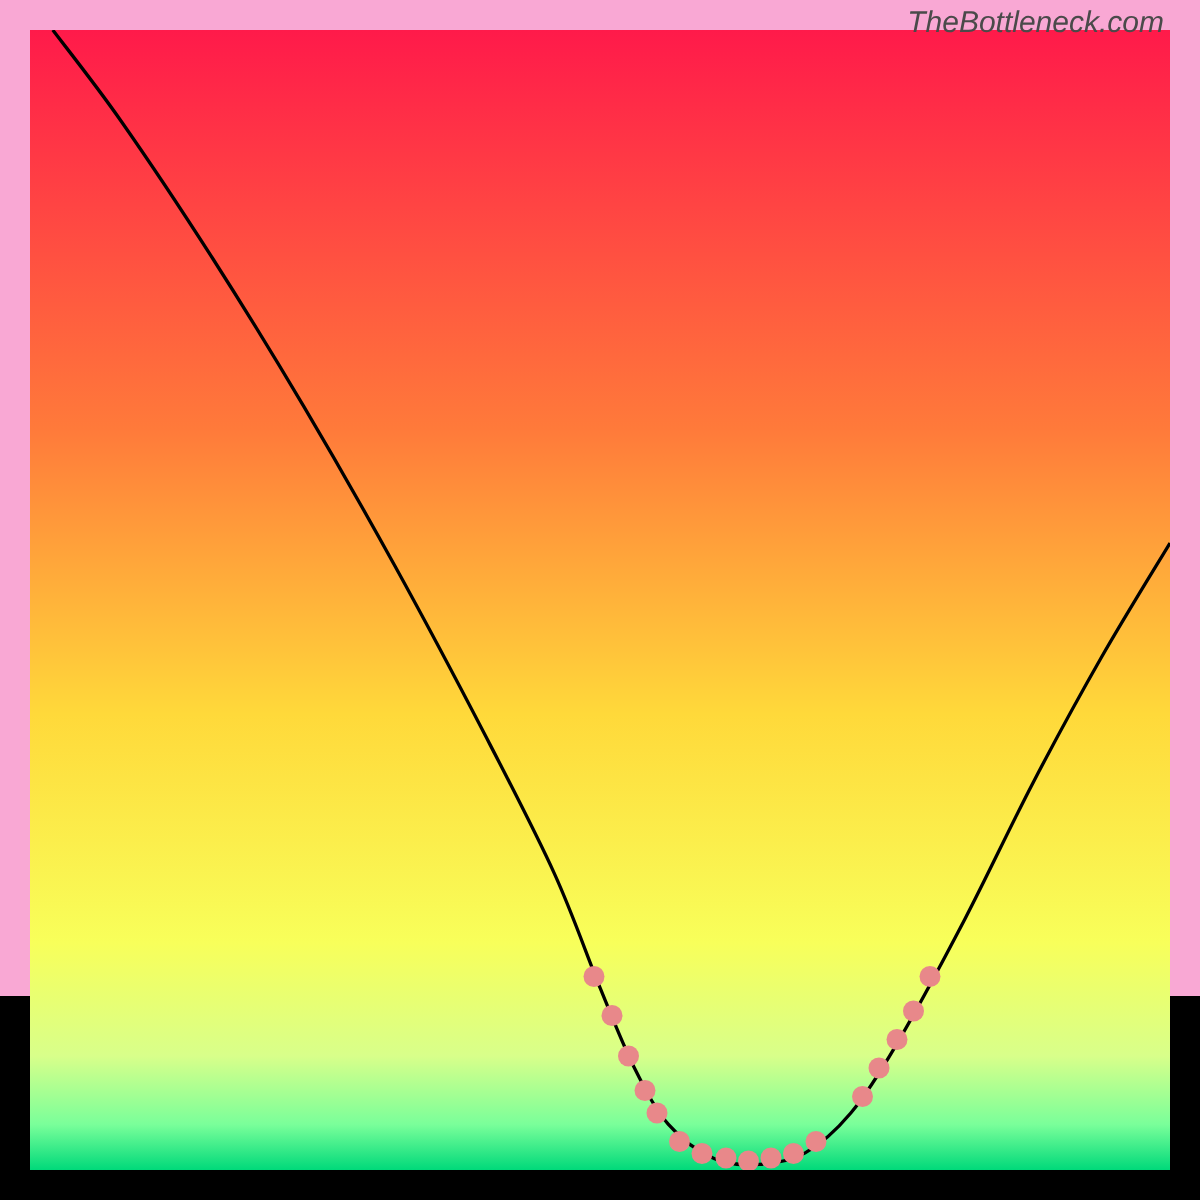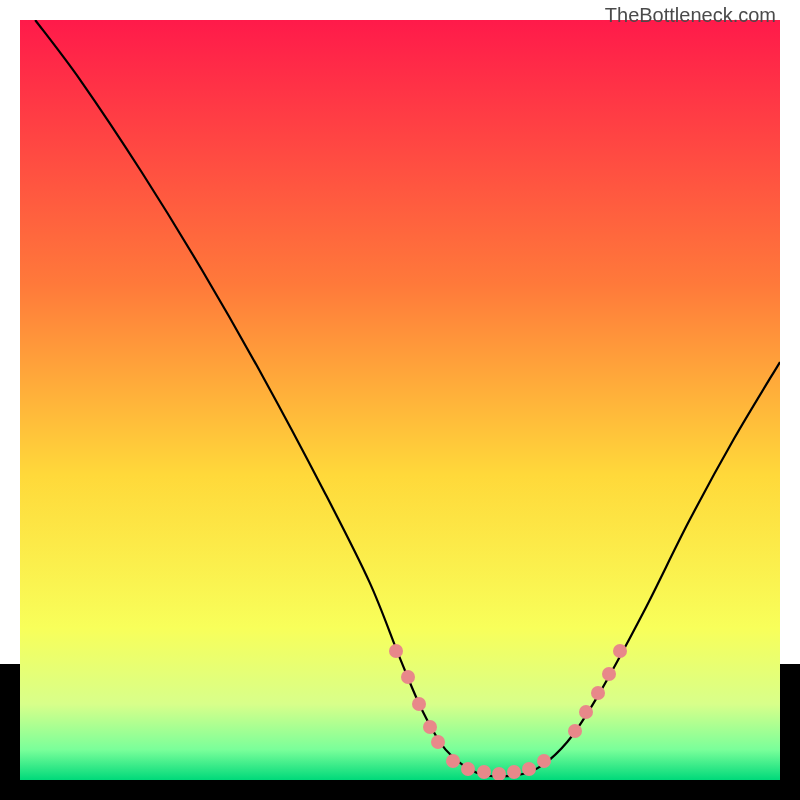--- a/index.html
+++ b/index.html
@@ -1,17 +1,17 @@
 <!DOCTYPE html>
 <html><head>
   <meta charset="utf-8">
   <style>
     * { margin: 0; padding: 0; box-sizing: border-box; }
     body { width: 800px; height: 800px; background: #000; position: relative; font-family: Arial, sans-serif; }
-    .frame { position: absolute; top: 0; left: 0; width: 800px; height: 664px; background: #ffffff; }
+    .frame { position: absolute; top: 0; left: 0; width: 800px; height: 664px; background: #f9a8d4; font-style: italic; }
     .plot-area { position: absolute; top: 20px; left: 20px; width: 760px; height: 760px; overflow: hidden; }
     .gradient-bg { position: absolute; top: 0; left: 0; width: 100%; height: 100%; }
     .watermark { position: absolute; top: 4px; right: 24px; color: #4a4a4a; font-size: 20px; font-weight: 500; z-index: 10; }
     .curve-layer { position: absolute; top: 0; left: 0; width: 100%; height: 100%; z-index: 5; }
     .dots-layer { position: absolute; top: 0; left: 0; width: 100%; height: 100%; z-index: 6; }
     .dot { position: absolute; width: 14px; height: 14px; background: #e8888a; border-radius: 50%; transform: translate(-50%, -50%); }
   </style>
 </head>
 <body>
 

